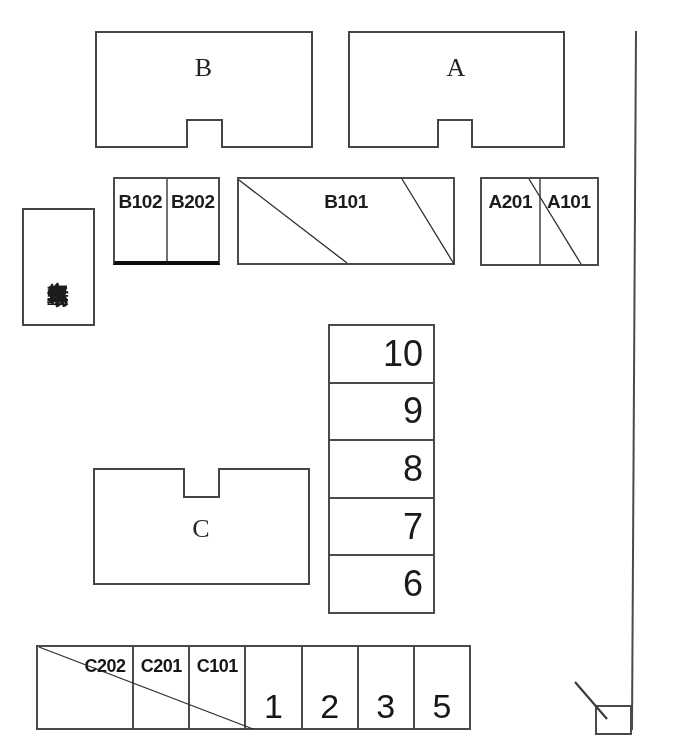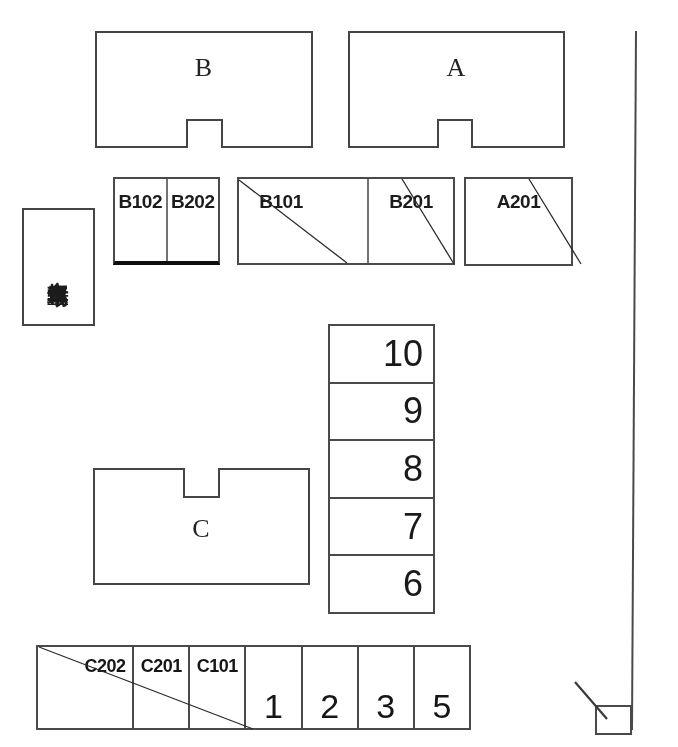--- a/index.html
+++ b/index.html
@@ -88,25 +88,25 @@
     <div class="bike-text">自転車置場</div>
   </div>
 
   <div class="abs lot heavy-bottom" style="left:113px;top:177px;width:107px;height:88px;">
     <div class="pcell">B102</div>
     <div class="pcell">B202</div>
   </div>
 
   <div class="abs lot" style="left:237px;top:177px;width:218px;height:88px;gap:44px;">
     <div class="pcell">B101</div>
-    <div class="pcell">B201</div>
   </div>
 
-  <div class="abs lot" style="left:464px;top:177px;width:109px;height:89px;">
+  <div class="abs lot" style="left:480px;top:177px;width:119px;height:89px;">
     <div class="pcell">A201</div>
+    <div class="pcell">A101</div>
   </div>
 
   <div class="abs ncol" style="left:328px;top:324px;width:107px;height:290px;">
     <div class="ncell">10</div>
     <div class="ncell">9</div>
     <div class="ncell">8</div>
     <div class="ncell">7</div>
     <div class="ncell">6</div>
   </div>
 

